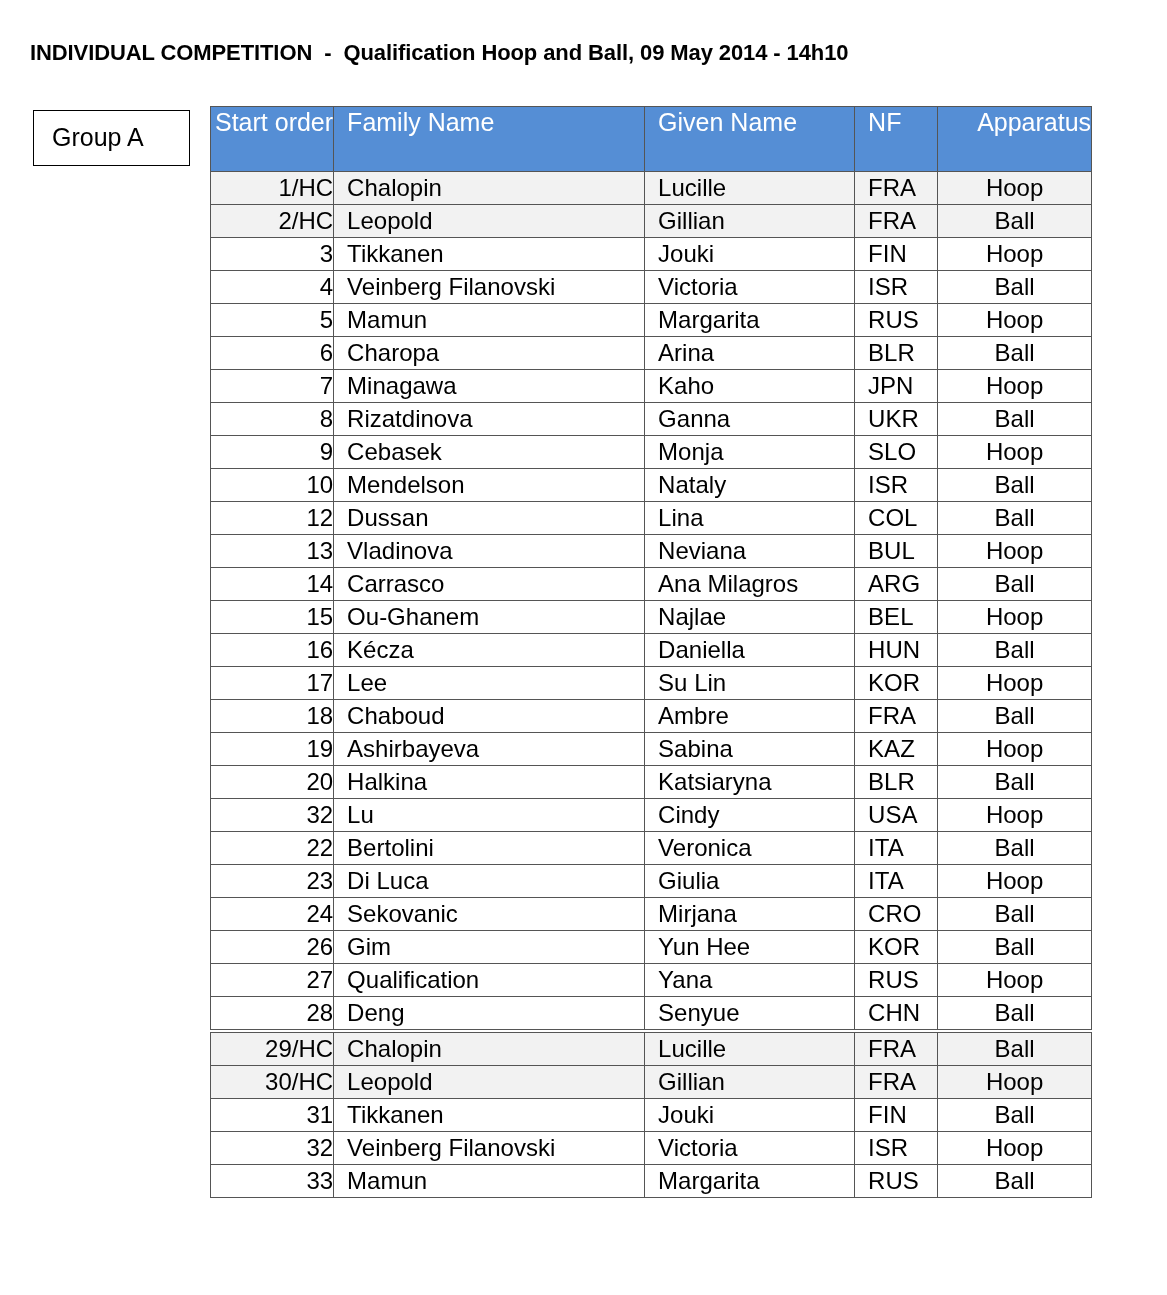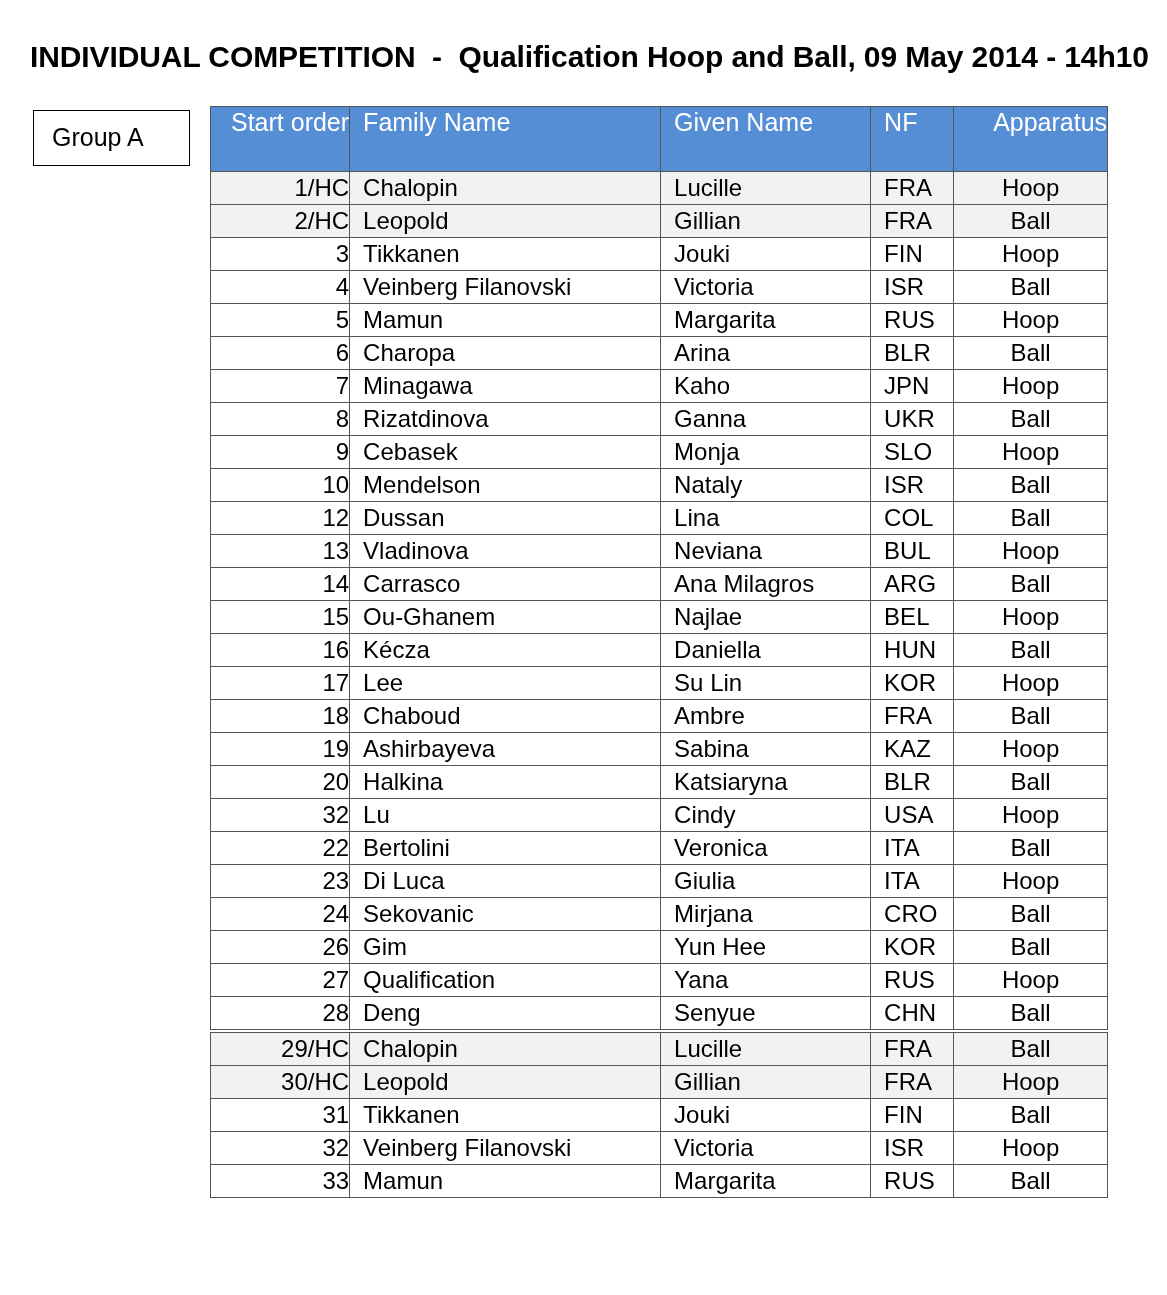--- a/index.html
+++ b/index.html
@@ -12,21 +12,21 @@
       height: 1295px;
       position: relative;
       overflow: hidden;
       font-family: "Liberation Sans", sans-serif;
       color: #000000;
     }
     .page-title {
       position: absolute;
       left: 30px;
       top: 40px;
-      font-size: 30px;
+      font-size: 22px;
       font-weight: bold;
       white-space: pre;
       letter-spacing: -0.1px;
     }
     .group-box {
       position: absolute;
       left: 33px;
       top: 110px;
       width: 157px;
       height: 56px;
@@ -55,21 +55,21 @@
       background: #558ED5;
       color: #ffffff;
       font-weight: normal;
       text-align: left;
       vertical-align: top;
       height: 64px;
       line-height: 31px;
       font-size: 25px;
     }
     table.start-list th.col-order {
-      padding-left: 20px;
+      padding-left: 4px;
     }
     table.start-list th.col-apparatus {
       padding-left: 13px;
       text-align: right;
     }
     table.start-list td {
       height: 32px;
       line-height: 32px;
     }
     col.c-order { width: 99px; }

